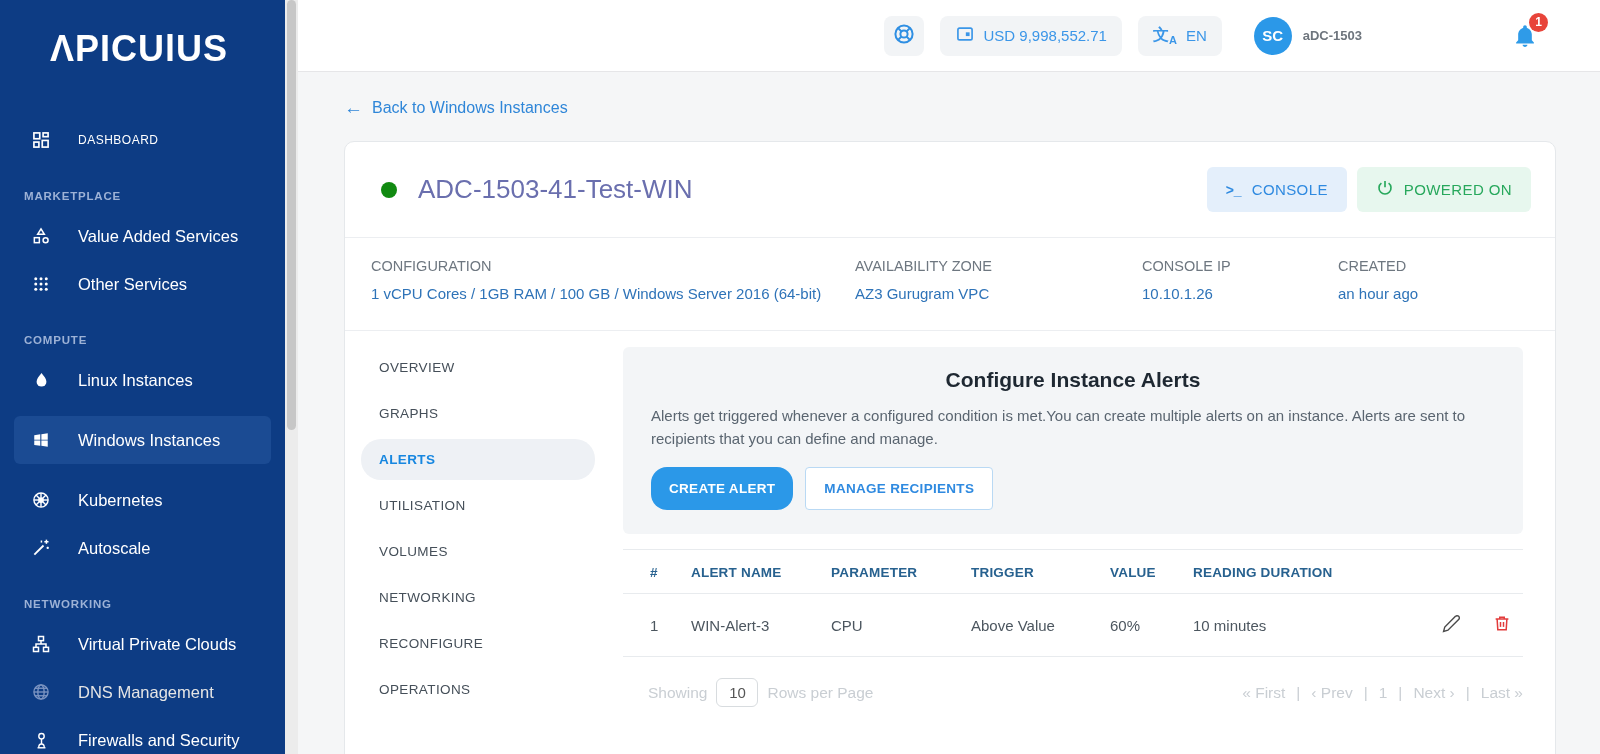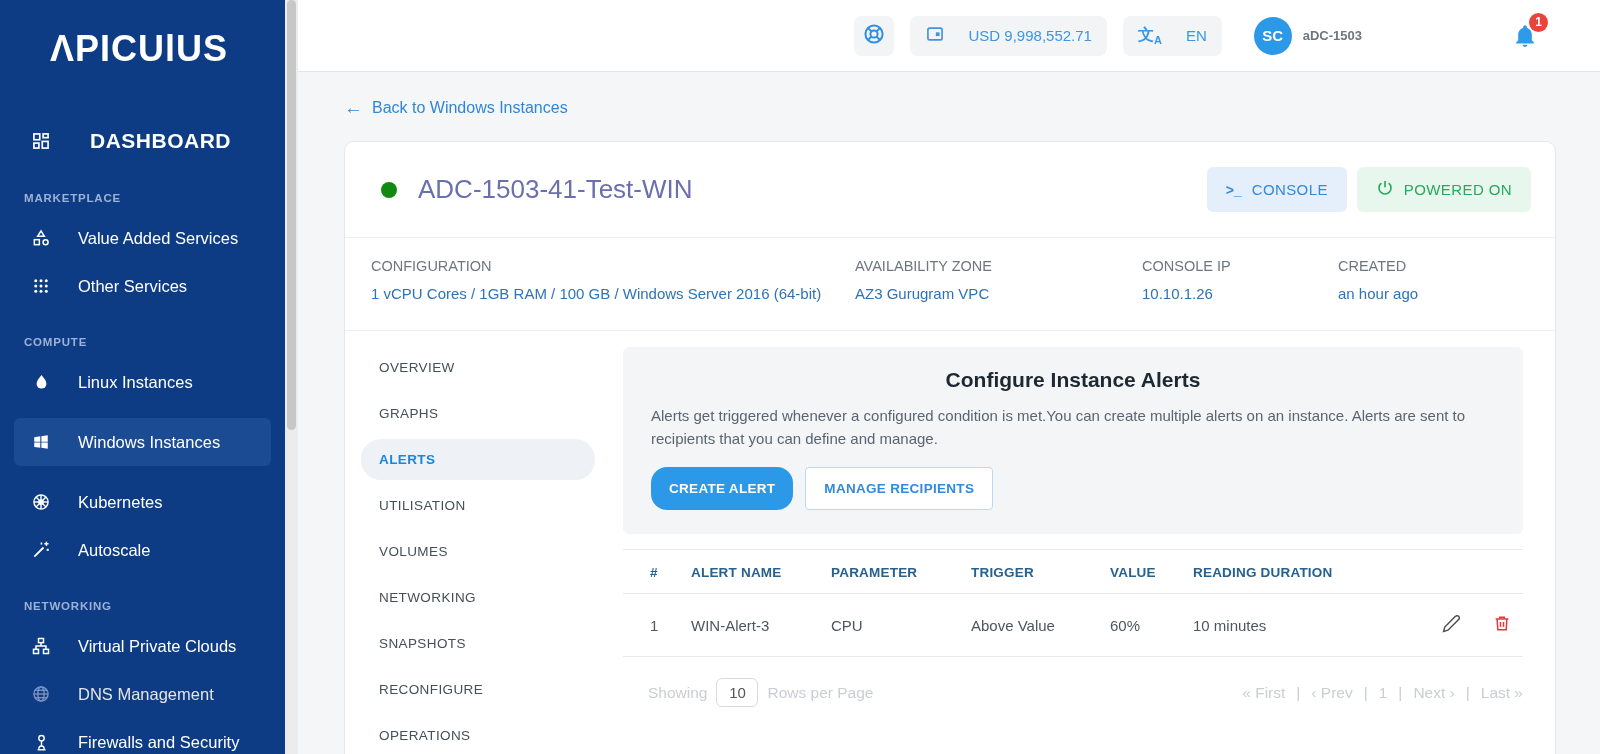--- a/index.html
+++ b/index.html
@@ -5,36 +5,36 @@
   * { box-sizing: border-box; margin: 0; padding: 0; }
   html,body { width:1600px; height:754px; overflow:hidden; }
   body { font-family:"Liberation Sans", sans-serif; background:#f5f6f7; }
   .app { display:flex; width:1600px; height:754px; }
 
   
   .sidebar { width:285px; flex-shrink:0; background:#0d3c84; color:#fff; overflow:hidden; }
   .logo { padding:28px 0 0 50px; font-size:36px; font-weight:800; letter-spacing:1px; color:#fff; }
   .nav { margin-top:46px; }
   .nav-item { display:flex; align-items:center; padding:13px 0 13px 30px; font-size:16.5px; cursor:pointer; }
-  .nav-item.bold { font-weight:700; font-size:21px; letter-spacing:.5px;gap:12px; }
+  .nav-item.bold { font-weight:400; font-size:12px; letter-spacing:.5px; }
   .nav-icon { width:22px; height:22px; margin-right:26px; display:flex; align-items:center; justify-content:center; flex-shrink:0; }
   .nav-section { padding:26px 0 10px 24px; font-size:11.5px; font-weight:700; letter-spacing:.8px; color:#9db2d6; }
   .nav-item.active { background:#1b4b93; margin:12px 14px; border-radius:6px; padding-left:16px; }
   .nav-item.muted { color:#e5e5e5; }
   .nav-item.muted svg * { stroke:#7d95c2 !important; fill:none; }
 
   
   .side-scroll { width:13px; flex-shrink:0; background:#ececec; position:relative; }
   .side-scroll .thumb { position:absolute; left:2px; top:0; width:9px; height:430px; background:#c7c7c7; border-radius:5px; }
 
   
   .main { flex:1; display:flex; flex-direction:column; min-width:0; }
   .topbar { height:72px; background:#fff; border-bottom:1px solid #e6e6e8; display:flex; align-items:center; justify-content:flex-end; padding-right:62px; }
   .icon-btn { width:40px; height:40px; background:#f2f4f6; border-radius:8px; display:flex; align-items:center; justify-content:center; cursor:pointer; }
-  .pill { height:40px; background:#f2f4f6; border-radius:8px; display:flex; align-items:center; gap:24px; padding:0 15px; color:#3b96e8; font-size:15px; cursor:pointer; margin-left:16px; }
+  .pill { height:40px; background:#f2f4f6; border-radius:8px; display:flex; align-items:center; gap:9px; padding:0 15px; color:#3b96e8; font-size:15px; cursor:pointer; margin-left:16px; }
   .translate-glyph { font-size:16px; color:#3b96e8; font-weight:700; }
   .translate-sub { font-size:11px; vertical-align:sub; }
   .avatar { width:38px; height:38px; border-radius:50%; background:#2b98e8; color:#fff; font-size:15px; font-weight:700; display:flex; align-items:center; justify-content:center; margin-left:32px; }
   .account-name { color:#6e757d; font-weight:700; font-size:13px; margin-left:11px; }
   .bell-wrap { margin-left:150px; position:relative; cursor:pointer; width:26px; height:28px; }
   .badge { position:absolute; top:-9px; right:-10px; background:#e8443a; color:#fff; border-radius:50%; min-width:19px; height:19px; font-size:12px; font-weight:700; display:flex; align-items:center; justify-content:center; }
 
   .content { flex:1; background:#f5f6f7; padding:26px 44px 0 46px; overflow:hidden; }
   .back-link { display:flex; align-items:center; gap:9px; color:#2f86d8; font-size:16px; cursor:pointer; width:fit-content; }
   .back-arrow { font-size:19px; line-height:1; }
@@ -329,21 +329,20 @@
 
         <div class="body-row">
 
           <div class="tabs">
             <div class="tab">OVERVIEW</div>
             <div class="tab">GRAPHS</div>
             <div class="tab active">ALERTS</div>
             <div class="tab">UTILISATION</div>
             <div class="tab">VOLUMES</div>
             <div class="tab">NETWORKING</div>
-            <div class="tab">SNAPSHOTS</div>
             <div class="tab">RECONFIGURE</div>
             <div class="tab">OPERATIONS</div>
           </div>
 
           <div class="content-col">
 
             <div class="alert-panel">
               <div class="alert-title">Configure Instance Alerts</div>
               <div class="alert-desc">Alerts get triggered whenever a configured condition is met.You can create multiple alerts on an instance. Alerts are sent to recipients that you can define and manage.</div>
               <div class="alert-buttons">

